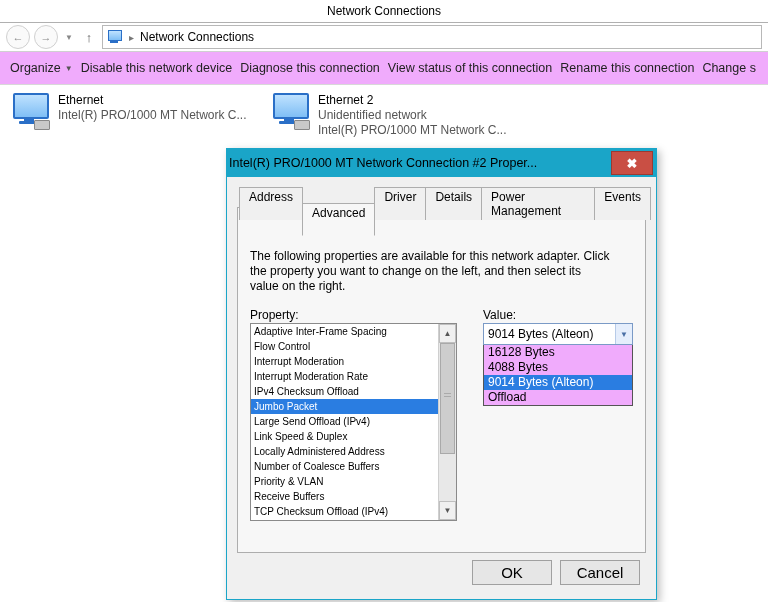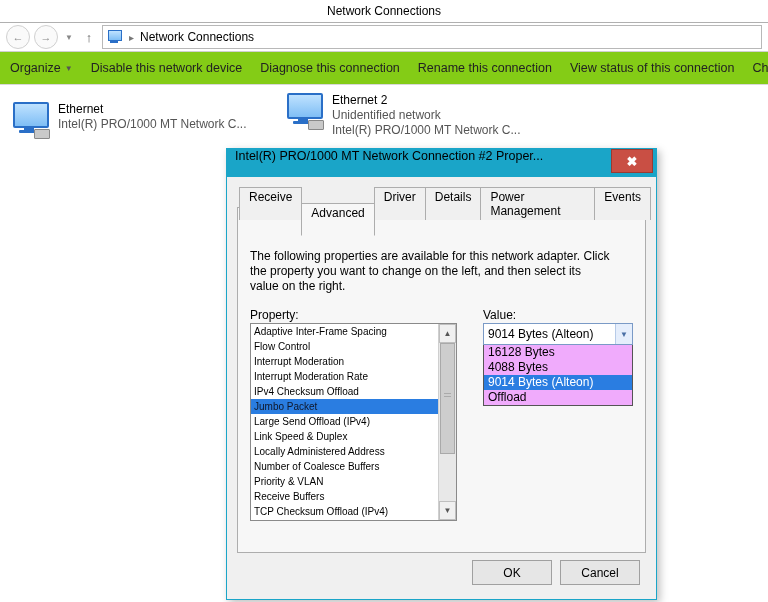--- a/index.html
+++ b/index.html
@@ -70,39 +70,38 @@
     gap: 6px;
     background:#fff;
   }
   .address-bar .sep { color:#777; font-size:10px; }
 
   
   .command-bar {
     height: 32px;
     display: flex;
     align-items: center;
-    gap: 18px;
+    gap: 8px;
     padding: 0 10px;
     border-bottom: 1px solid #d8d8d8;
-    background: #84cc16;
+    background: #f0abfc;
     font-size: 12.5px;
     color: #222;
     white-space: nowrap;
   }
   .command-bar .item { display:flex; align-items:center; gap:4px; cursor:default;}
   .command-bar .dd { font-size:8px; color:#555; }
 
   
   .content-pane {
     position: relative;
     display: flex;
-    gap: 34px;
+    gap: 20px;
     padding: 8px 10px;
     background:#fff;
-    align-items:flex-end;
   }
   .conn-item {
     display:flex;
     gap:8px;
     width: 240px;
   }
   .conn-icon {
     width: 40px;
     height: 36px;
     position:relative;
@@ -137,24 +136,24 @@
     width: 429px;
     height: 450px;
     border: 1px solid #1aa5c8;
     background: #f0f0f0;
     box-shadow: 3px 3px 8px rgba(0,0,0,0.25);
   }
   .props-titlebar {
     height: 28px;
     background: #1aa5c8;
     display: flex;
-    align-items: flex-start;
+    align-items: center;
     color: #000;
     font-size: 12.5px;
-    padding-left: 8px;
+    padding-left: 2px;
     gap: 7px;
   }
   .props-titlebar .title { flex:1; white-space:nowrap; overflow:hidden; text-overflow:ellipsis; padding-right:6px;}
   .props-close {
     width: 40px;
     height: 22px;
     background: #c94f44;
     border:1px solid #9a3a32;
     color:#fff;
     display:flex;align-items:center;justify-content:center;
@@ -214,21 +213,21 @@
     display:flex;
     border:1px solid #8a8a8a;
     background:#fff;
   }
   .prop-list {
     width: 188px;
     overflow:hidden;
     font-size:10px;
   }
   .prop-list .row { padding:0 3px; line-height:15px; white-space:nowrap; cursor:default;}
-  .prop-list .row.sel { background:#2a7de1; color:#0f172a;}
+  .prop-list .row.sel { background:#2a7de1; color:#ffffff;}
   .scrollbar {
     width:17px;
     background:#e8e8e8;
     border-left:1px solid #cfcfcf;
     display:flex; flex-direction:column;
   }
   .sb-btn { height:17px;background:#f0f0f0;border:1px solid #bfbfbf;display:flex;align-items:center;justify-content:center;font-size:8px;color:#555;}
   .sb-track { flex:1; position:relative;}
   .sb-thumb { position:absolute;left:1px;right:1px;top:0;height:70%;background:#cdcdcd;border:1px solid #a9a9a9;box-sizing:border-box;}
   .sb-thumb .grip { position:absolute;left:3px;right:3px;top:45%;height:2px;border-top:1px solid #aaa;border-bottom:1px solid #aaa;}
@@ -257,21 +256,21 @@
   
   .dialog-buttons {
     position:absolute;
     right:10px; bottom:8px;
     display:flex; gap:8px;
   }
   .dlg-btn {
     width:78px; height:23px;
     border:1px solid #a0a0a0;
     background:#e6e6e6;
-    font-size:12px;
+    font-size:15px;
     display:flex;align-items:center;justify-content:center;
     cursor:default;
   }
 
   .small-nc-icon {
     width:16px;height:14px;position:relative;display:inline-block;
   }
   .small-nc-icon .m { width:12px;height:9px;border:1px solid #2a6fc7;background:linear-gradient(#bfe2ff,#7fbef5);position:absolute;top:0;left:1px;}
   .small-nc-icon .b { width:8px;height:2px;background:#2a6fc7;position:absolute;top:11px;left:3px;}
 </style>
@@ -295,22 +294,22 @@
   </div>
 </div>
 
 <div class="command-bar">
   <div class="item">
     <span>Organize</span>
     <span class="dd">▼</span>
   </div>
   <div class="item">Disable this network device</div>
   <div class="item">Diagnose this connection</div>
+  <div class="item">View status of this connection</div>
   <div class="item">Rename this connection</div>
-  <div class="item">View status of this connection</div>
   <div class="item">Change s</div>
 </div>
 
 <div class="content-pane">
   <div class="conn-item">
     <div class="conn-icon">
       <div class="monitor"></div>
         <div class="stand"></div>
         <div class="base"></div>
         <div class="plug"></div>
@@ -340,21 +339,21 @@
   <div class="props-titlebar">
     <div class="title">Intel(R) PRO/1000 MT Network Connection #2 Proper...</div>
     <div class="props-close">
       <span>✖</span>
     </div>
   </div>
 
   <div class="props-body">
 
     <div class="tab-strip">
-      <div class="tab">Receive</div>
+      <div class="tab">Address</div>
       <div class="tab active">Advanced</div>
       <div class="tab">Driver</div>
       <div class="tab">Details</div>
       <div class="tab">Power Management</div>
       <div class="tab">Events</div>
     </div>
 
     <div class="tab-panel">
       <div class="desc-text">The following properties are available for this network adapter. Click the property you want to change on the left, and then select its value on the right.</div>
 

